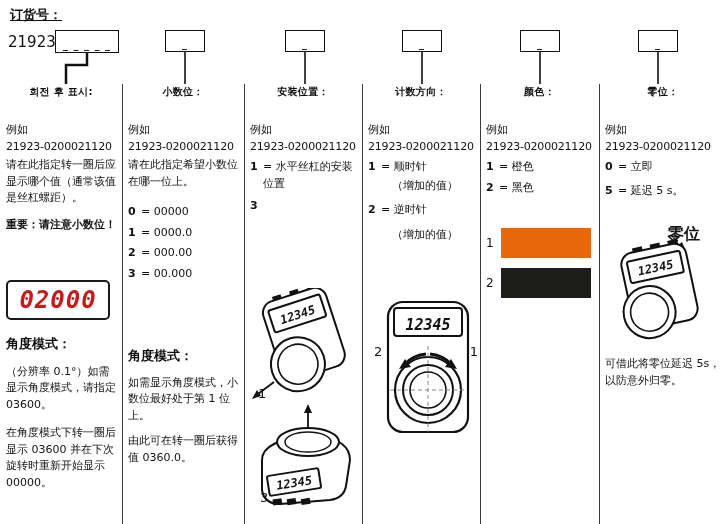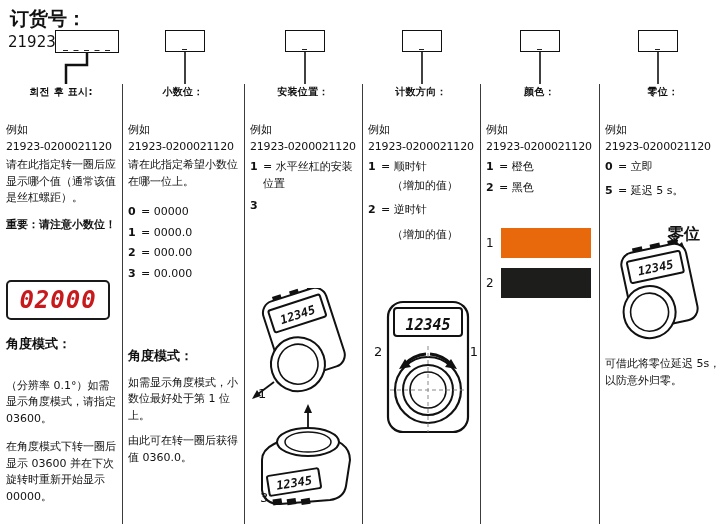--- a/index.html
+++ b/index.html
@@ -1,19 +1,19 @@
 <!DOCTYPE html>
 <html><head>
 <meta charset="utf-8">
 <style>
   html,body{margin:0;padding:0;background:#fff;}
   .canvas{position:relative;width:727px;height:524px;background:#fff;color:#111;
           font-family:"DejaVu Sans",sans-serif;overflow:hidden;}
   .abs{position:absolute;}
-  .order-label{position:absolute;left:10px;top:6px;font-size:19px;font-weight:bold;}
+  .order-label{position:absolute;left:10px;top:6px;font-size:13px;font-weight:bold;text-decoration:underline;}
   .order-prefix{position:absolute;left:8px;top:33px;font-size:15px;}
   .codebox{position:absolute;top:30px;border:1.6px solid #111;background:#fff;
            display:flex;align-items:flex-end;justify-content:center;box-sizing:border-box;}
   .codebox.big{left:55px;width:64px;height:23px;}
   .codebox.small{width:40px;height:22px;}
   .dash{font-size:10px;font-weight:bold;line-height:1;padding-bottom:2px;letter-spacing:1px;color:#222;}
   .divider{position:absolute;top:84px;height:440px;width:1px;background:#3c3c3c;}
   .hdr{position:absolute;top:85px;font-weight:bold;font-size:10px;text-align:center;letter-spacing:.3px;}
   .txt{font-size:11px;line-height:1.5;}
   .colblock{position:absolute;top:122px;}
@@ -89,21 +89,21 @@
     <div>例如</div>
     <div class="code">21923-0200021120</div>
     <div class="desc">请在此指定转一圈后应显示哪个值（通常该值是丝杠螺距）。</div>
     <div class="imp">重要：请注意小数位！</div>
   </div>
   <div class="display" style="left:6px;top:280px;width:104px;height:40px">
     <span class="segtxt red">02000</span>
   </div>
   <div class="colblock txt" style="left:6px;top:334px;width:112px">
     <div class="sectionTitle">角度模式：</div>
-    <div style="margin-top:24px">（分辨率 0.1°）如需显示角度模式，请指定 03600。</div>
+    <div style="margin-top:10px">（分辨率 0.1°）如需显示角度模式，请指定 03600。</div>
     <div style="margin-top:12px">在角度模式下转一圈后显示 03600 并在下次旋转时重新开始显示 00000。</div>
   </div>
 
   <div class="colblock txt" style="left:128px;width:112px">
     <div>例如</div>
     <div class="code">21923-0200021120</div>
     <div class="desc">请在此指定希望小数位在哪一位上。</div>
     <div class="opt" style="margin-top:14px">
       <span class="k">0</span>
       <span>= 00000</span>

